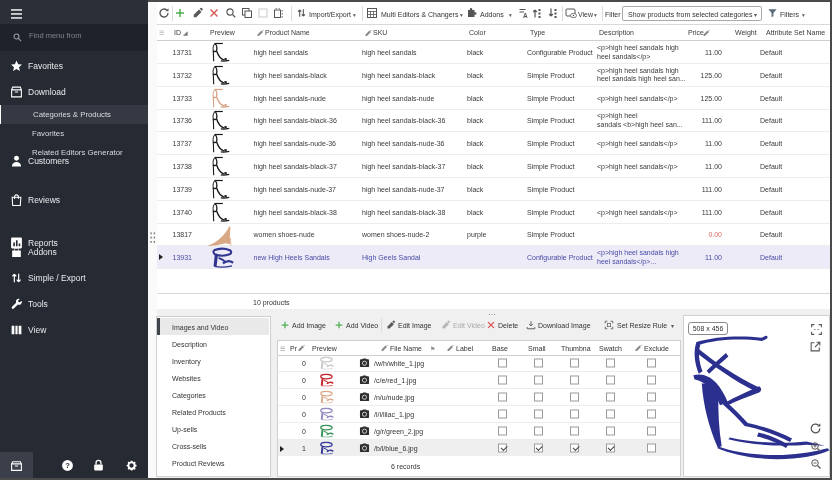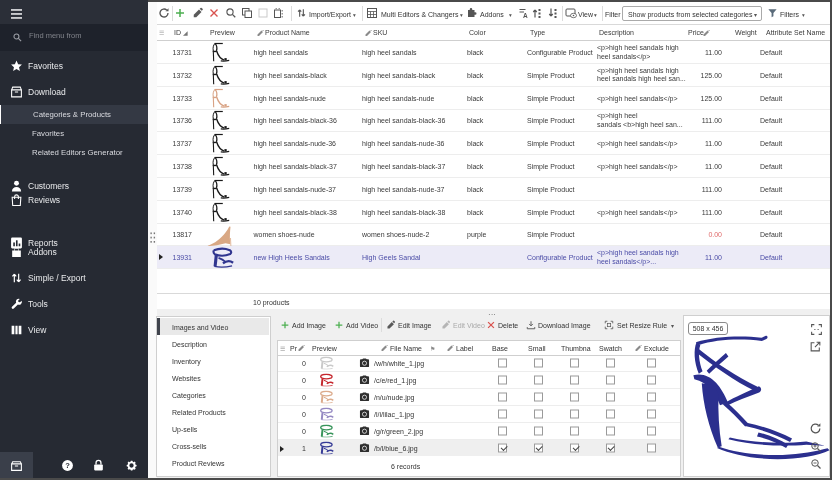--- a/index.html
+++ b/index.html
@@ -157,21 +157,21 @@
     </div>
   <div class="smi sel" style="top:104.5px">
       <span class="t">Categories &amp; Products</span>
     </div>
   <div class="smi" style="top:123.5px">
       <span class="t">Favorites</span>
     </div>
   <div class="smi" style="top:142px">
       <span class="t">Related Editors Generator</span>
     </div>
-  <div class="mi" style="top:175px">
+  <div class="mi" style="top:150px">
       <svg width="13" height="13" viewBox="0 0 24 24">
         <circle cx="12" cy="7" r="4.5" fill="#fff"></circle>
         <path fill="#fff" d="M3.5 22c0-5 3.8-8 8.5-8s8.5 3 8.5 8z"></path>
       </svg>
       <span class="t">Customers</span>
     </div>
   <div class="mi" style="top:189px">
       <svg width="13" height="13" viewBox="0 0 24 24">
         <path fill="none" stroke="#fff" stroke-width="2" d="M4 7h16l-1 15H5zM8.5 10V6a3.5 3.5 0 0 1 7 0v4"></path>
       </svg>

